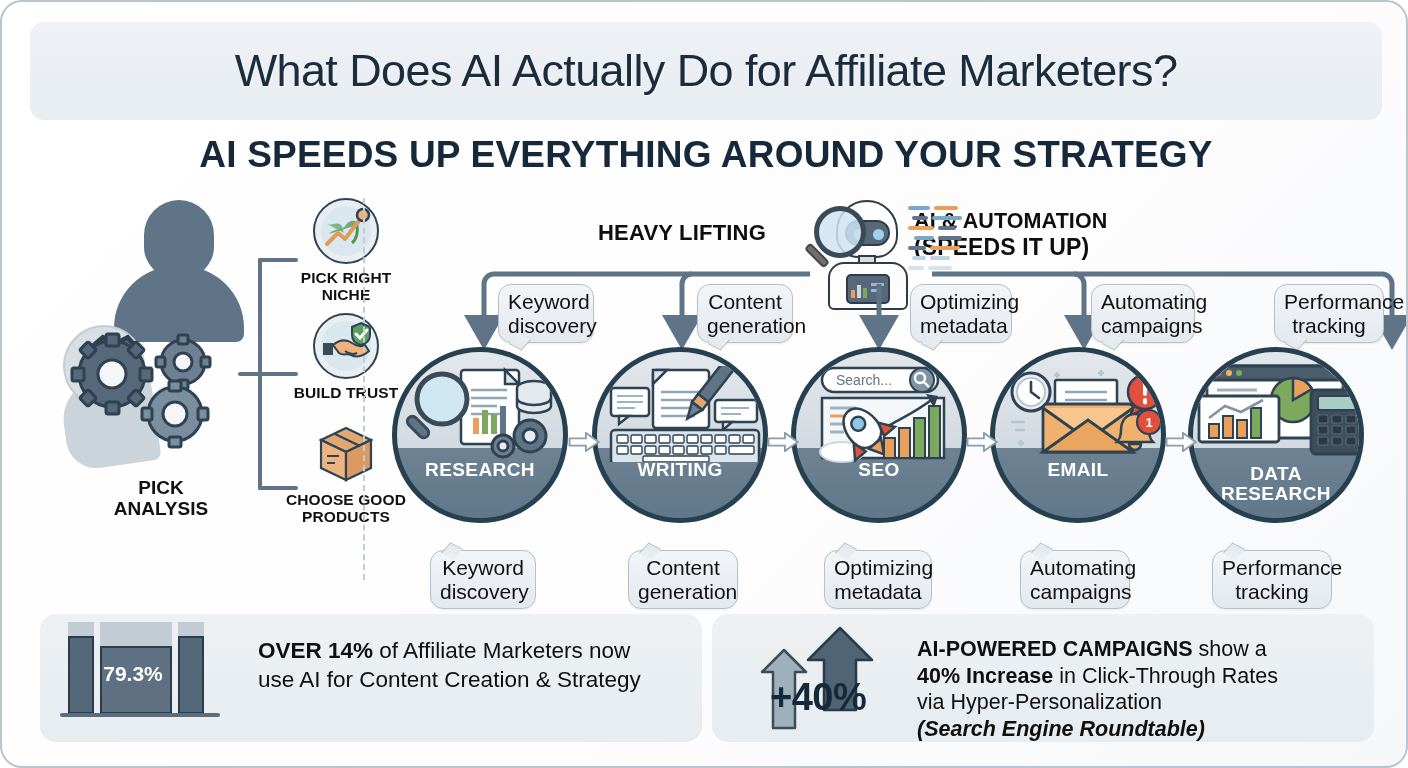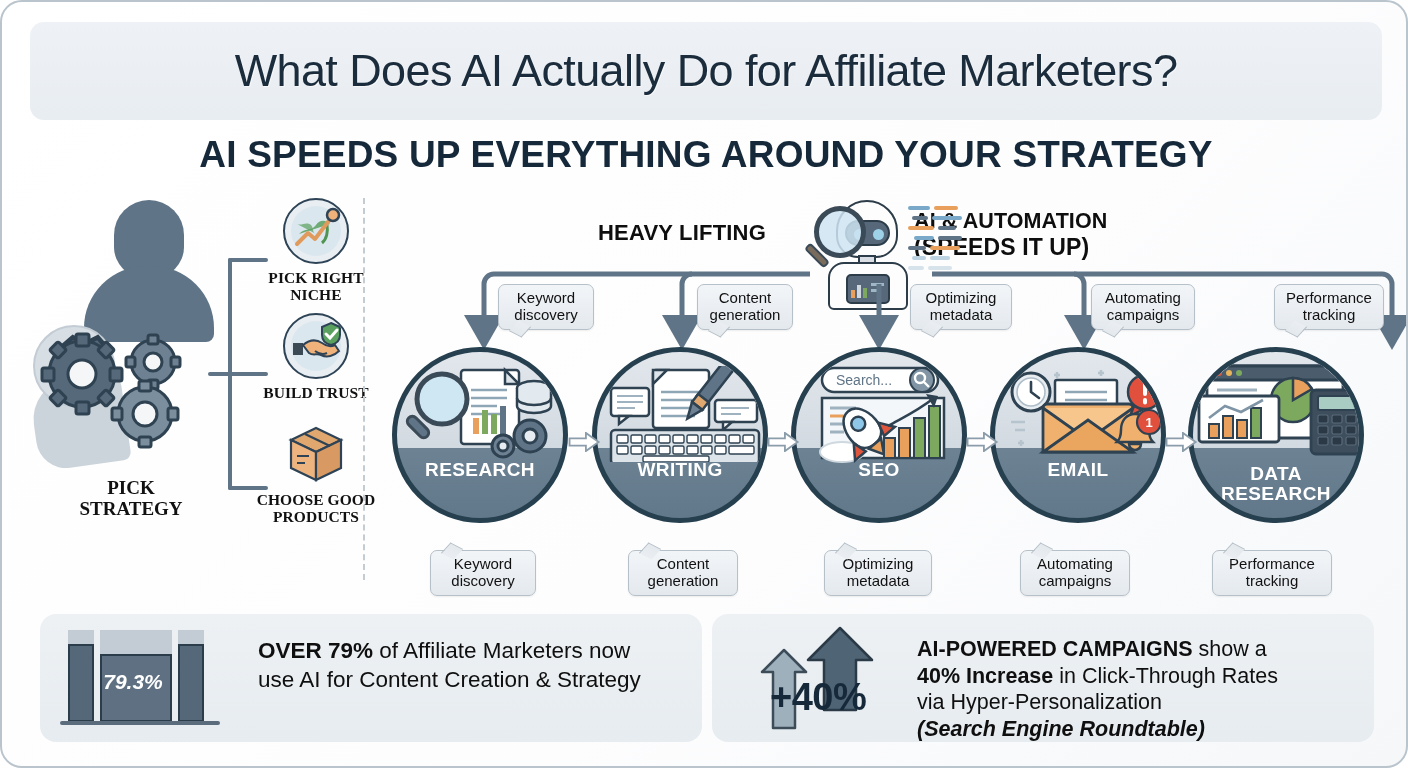--- a/index.html
+++ b/index.html
@@ -34,21 +34,21 @@
   }
 
   .subtitle {
     position: absolute; left: 0; top: 132px; width: 1408px;
     text-align: center;
     font-size: 37px; font-weight: 700; letter-spacing: 0.2px;
     color: #16293a;
   }
 
   
-  .left-panel { position: absolute; left: 24px; top: 190px; width: 320px; height: 400px; font-family: Liberation Serif, serif; }
+  .left-panel { position: absolute; left: 54px; top: 190px; width: 320px; height: 400px; }
 
   .person { position: absolute; left: 58px; top: 8px; width: 130px; height: 140px; }
   .person .head {
     position: absolute; left: 30px; top: 0; width: 70px; height: 78px;
     background: #5f7486; border-radius: 36px 36px 32px 32px;
   }
   .person .body {
     position: absolute; left: 0px; top: 66px; width: 130px; height: 76px;
     background: #5f7486; border-radius: 62px 62px 8px 8px;
   }
@@ -136,23 +136,23 @@
     position: absolute; left: -16px; top: 40px; width: 28px; height: 9px;
     background: #7a6c5d; border: 2px solid #3b4a57; border-radius: 4px;
     transform: rotate(45deg);
   }
   .doclines { position: absolute; left: 88px; top: 6px; width: 58px; height: 80px; }
 
   
   .bubble {
     position: absolute;
     background: linear-gradient(180deg,#f2f5f8 0%,#e4e9ee 100%);
-    border: 1.6px solid #b6c0c8; border-radius: 7px;
+    border: 1.6px solid #b6c0c8; border-radius: 13px;
     padding: 5px 9px; text-align: center;
-    font-size: 15px; color: #111; line-height: 1.12;
+    font-size: 21px; color: #111; line-height: 1.12;
     box-shadow: 0 1px 2px rgba(0,0,0,.07);
   }
   .bubble:after {
     content: ""; position: absolute; width: 13px; height: 13px;
     background: linear-gradient(180deg,#eaeef2,#e4e9ee);
     border-right: 1.6px solid #b6c0c8; border-bottom: 1.6px solid #b6c0c8;
     transform: rotate(35deg) skew(-8deg,-8deg);
   }
   .bubble.top:after { left: 14px; bottom: -7px; }
   .bubble.bot:after {
@@ -186,21 +186,21 @@
   .stat.right { left: 710px; width: 662px; }
   .stat-text {
     position: absolute; top: 22px; font-size: 22.5px; color: #0f0f0f;
     line-height: 1.3;
   }
   .stat.left .stat-text { left: 218px; width: 440px; }
   .stat.right .stat-text { left: 205px; width: 455px; font-size: 21.5px; line-height: 1.24; }
   .stat-text b { font-weight: 700; }
   .stat-text .src { font-style: italic; font-weight: 700; display: block; }
 
-  .barchart { position: absolute; left: 20px; top: 10px; width: 160px; height: 104px; font-style: italic; }
+  .barchart { position: absolute; left: 20px; top: 2px; width: 160px; height: 104px; }
   .bar { position: absolute; bottom: 6px; border: 2px solid #2b3d4b; }
   .bar-ghost { position: absolute; bottom: 6px; background: #c3ccd4; }
   .bar-base { position: absolute; left: 0; bottom: 3px; width: 160px; height: 4px; background: #5b6d7c; border-radius: 2px; }
   .bar-val {
     position: absolute; left: 34px; bottom: 34px; width: 78px; text-align: center;
     color: #fff; font-weight: 700; font-size: 21px;
   }
 
   .arrows-up { position: absolute; left: 22px; top: 10px; width: 170px; height: 110px; }
   .pct40 {
@@ -321,21 +321,21 @@
         </div>
         <div class="strat-label">
           <div>CHOOSE GOOD</div>
           <div>PRODUCTS</div>
         </div>
       </div>
     </div>
 
     <div class="your-strategy">
       <div>PICK</div>
-      <div>STRATEGY</div>
+      <div>ANALYSIS</div>
     </div>
   </div>
 
   <div class="divider"></div>
 
   <div class="heavy-lifting">HEAVY LIFTING</div>
   <div class="ai-auto">
     <div>AI &amp; AUTOMATION</div>
     <div class="sub">(SPEEDS IT UP)</div>
   </div>
@@ -621,21 +621,21 @@
       <div class="bar-ghost" style="left:8px;  width:26px; height:92px;"></div>
       <div class="bar-ghost" style="left:40px; width:72px; height:92px;"></div>
       <div class="bar-ghost" style="left:118px;width:26px; height:92px;"></div>
       <div class="bar" style="left:8px;  width:26px; height:78px; background:#55687a;"></div>
       <div class="bar" style="left:40px; width:72px; height:68px; background:#5e7081;"></div>
       <div class="bar" style="left:118px;width:26px; height:78px; background:#55687a;"></div>
       <div class="bar-base"></div>
       <div class="bar-val">79.3%</div>
     </div>
     <div class="stat-text">
-      <b>OVER 79%</b><span> of Affiliate Marketers now</span><br>
+      <b>OVER 14%</b><span> of Affiliate Marketers now</span><br>
       <span>use AI for Content Creation &amp; Strategy</span>
     </div>
   </div>
 
   <div class="stat right">
     <div class="arrows-up">
       <svg width="170" height="110" viewBox="0 0 170 110">
         <path d="M28 48 L50 26 L72 48 H61 V104 H39 V48z" fill="#9fb0bd" stroke="#3c4c59" stroke-width="2.5" stroke-linejoin="round"></path>
         <path d="M74 36 L106 4 L138 36 H122 V86 H90 V36z" fill="#4f6474" stroke="#2a3a47" stroke-width="2.5" stroke-linejoin="round"></path>
       </svg>

